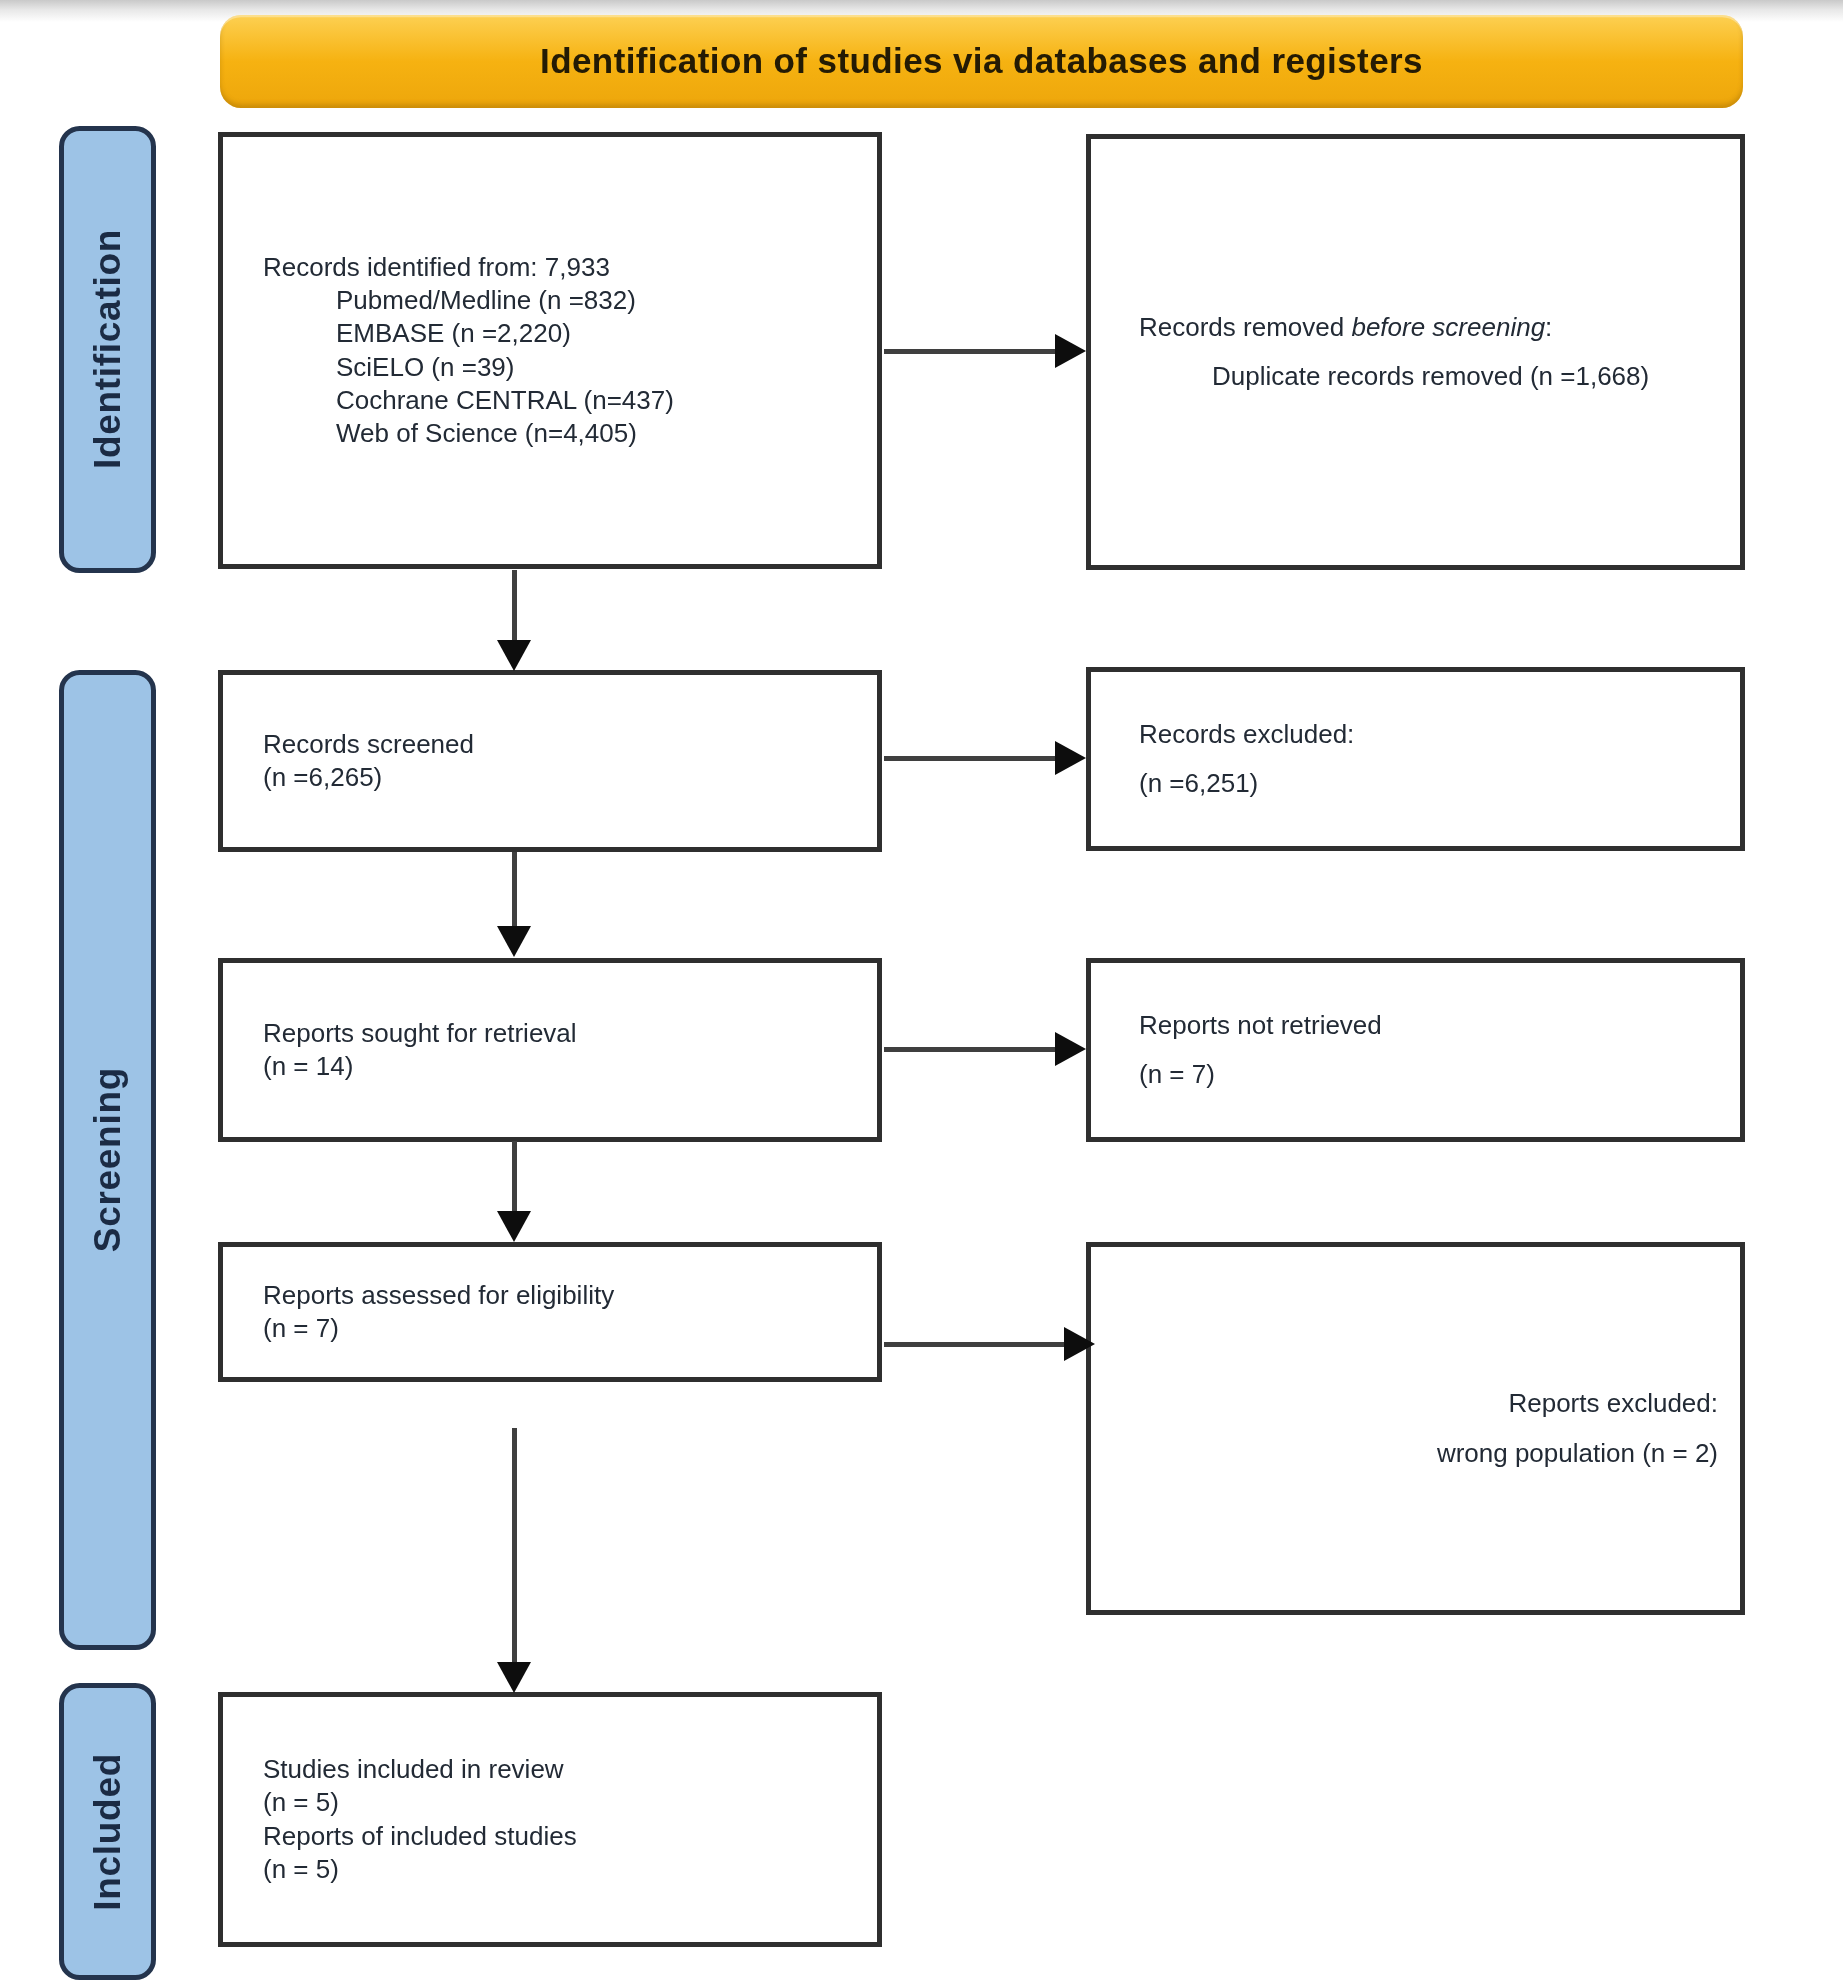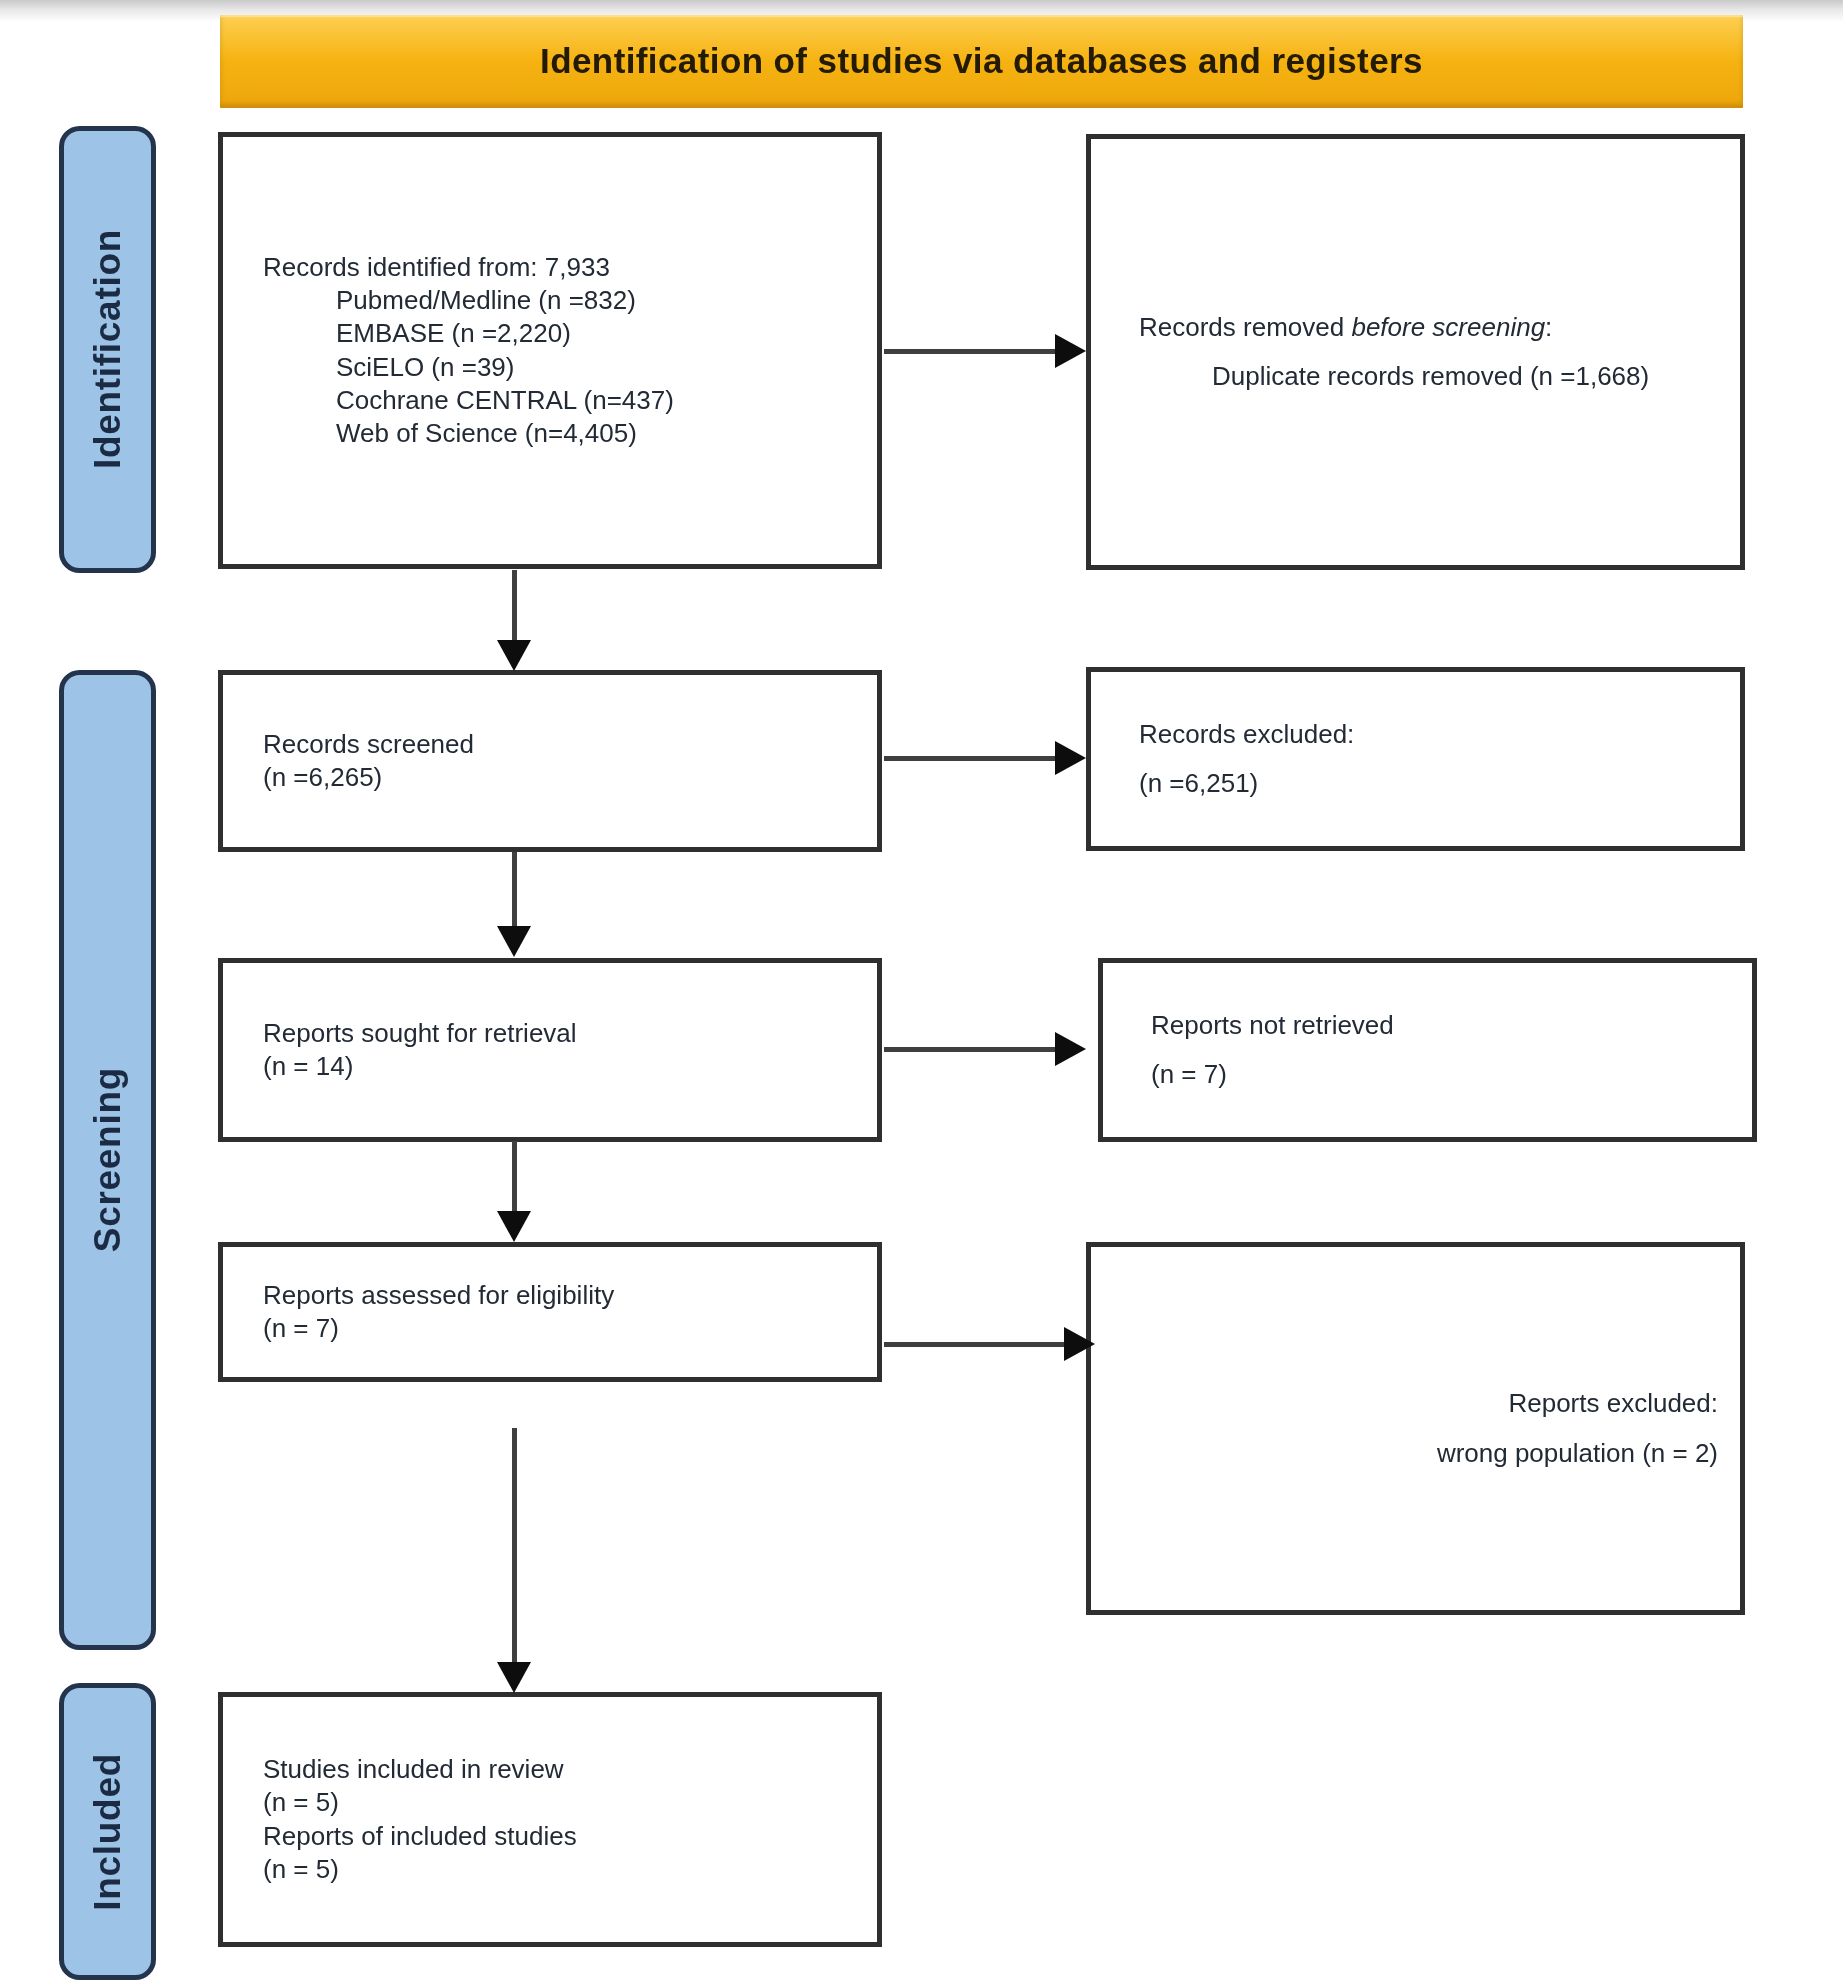--- a/index.html
+++ b/index.html
@@ -5,21 +5,21 @@
   html,body{margin:0;padding:0;background:#ffffff;}
   body{font-family:"Liberation Sans","DejaVu Sans",sans-serif;}
   #page{position:relative;width:1843px;height:1985px;background:var(--page_bg,#fff);overflow:hidden;}
 
   
   .top-shade{position:absolute;left:0;top:0;width:1843px;height:22px;
     background:linear-gradient(180deg,#c9c9c9 0%,#e8e8e8 45%,#ffffff 100%);}
 
   
   .banner{position:absolute;left:220px;top:14.7px;width:1523px;height:93px;
-    border-radius:1px;
+    border-radius:21px;
     background:linear-gradient(180deg,#fdd052 0%,var(--banner_bg,#f6b211) 50%,#eda60b 100%);
     box-shadow:inset 0 2.2px 0 rgba(255,255,255,.35), inset 0 -3.7px 5.1px rgba(120,80,0,.30);
     display:flex;align-items:center;justify-content:center;}
   .banner .title{font-weight:bold;font-size:35px;color:var(--banner_text,#241b04);letter-spacing:0.4px;}
 
   
   .stage{position:absolute;background:var(--stage_bg,#9dc3e6);
     border:5.1px solid var(--stage_border,#24344d);border-radius:20.6px;
     display:flex;align-items:center;justify-content:center;box-sizing:border-box;}
   .stage .stage-label{writing-mode:vertical-rl;transform:rotate(180deg);
@@ -100,21 +100,21 @@
   <div class="box right" style="left:1086px;top:134px;width:659px;height:436px;">
     <div class="wrap-narrow"><span>Records removed </span><span class="it">before screening</span><span>:</span></div>
     <div class="sub">Duplicate records removed (n =1,668)</div>
   </div>
 
   <div class="box right" style="left:1086px;top:667px;width:659px;height:184px;">
     <div>Records excluded:</div>
     <div>(n =6,251)</div>
   </div>
 
-  <div class="box right" style="left:1086px;top:958px;width:659px;height:184px;margin-left:12px;">
+  <div class="box right" style="left:1086px;top:958px;width:659px;height:184px;">
     <div>Reports not retrieved</div>
     <div>(n = 7)</div>
   </div>
 
   <div class="box right" style="left:1086px;top:1242px;width:659px;height:373px;align-items:flex-end;">
     <div>Reports excluded:</div>
     <div class="sub">wrong population (n = 2)</div>
   </div>
 
   <div class="harrow" style="left:884px;top:334px;width:202px;height:35px;">

